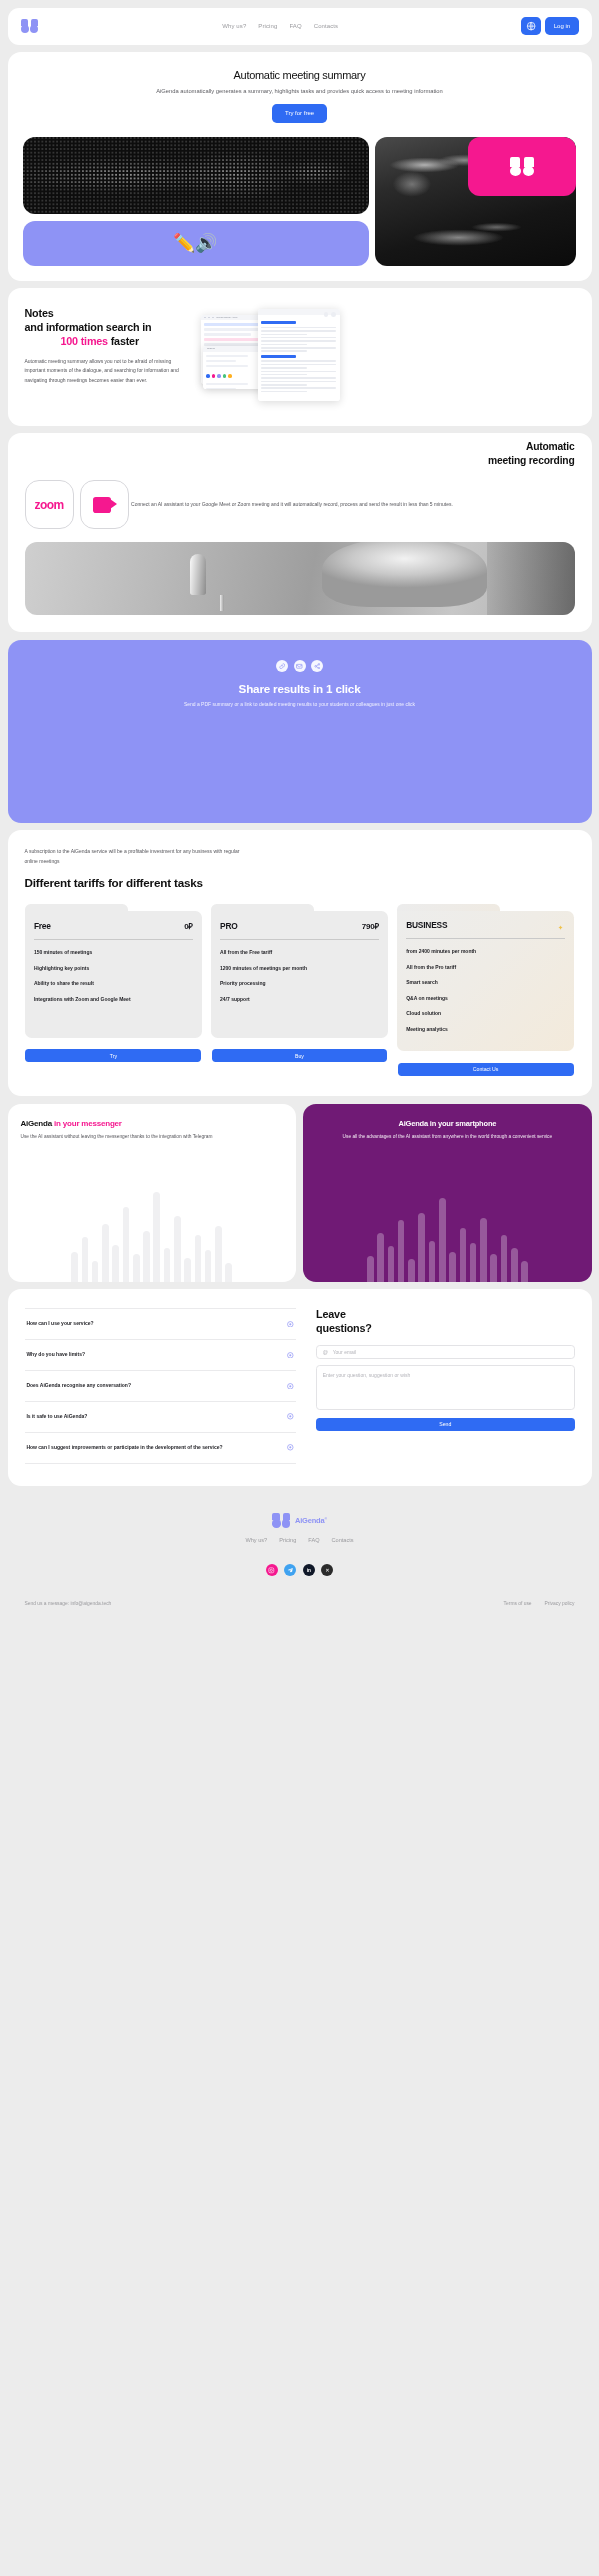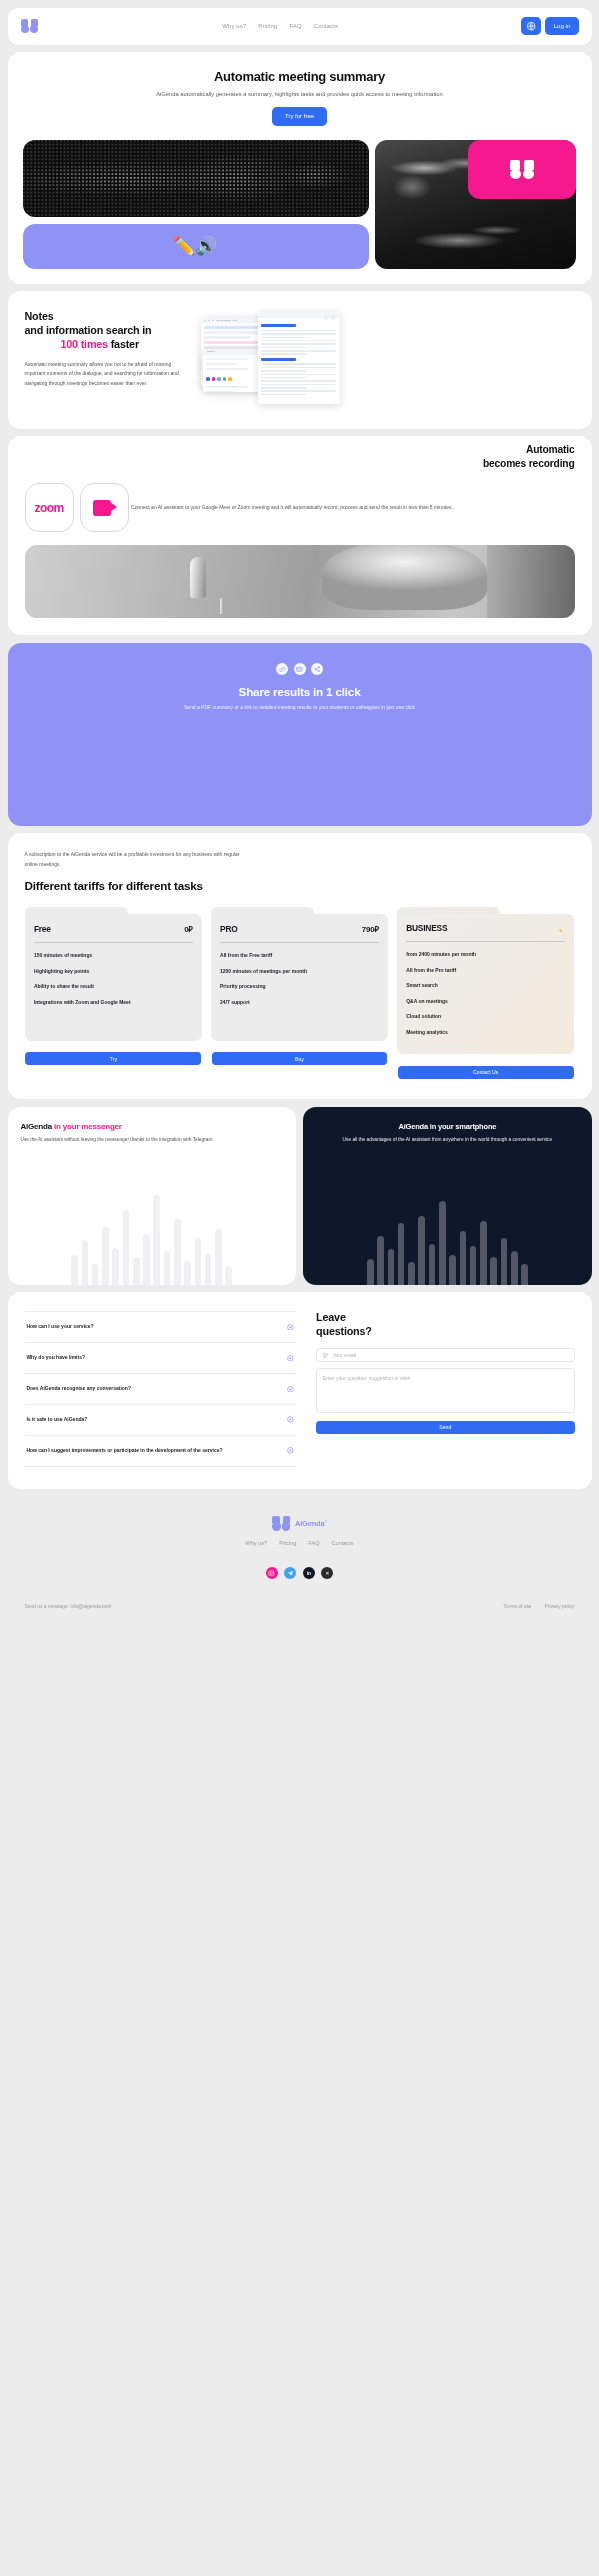--- a/index.html
+++ b/index.html
@@ -56,21 +56,21 @@
   }
   .login-btn {
     height: 18px; padding: 0 8.4px; border-radius: 4.7px; background: #2f6bf3;
     color: #fff; font-size: 6px; display: flex; align-items: center;
     justify-content: center; cursor: pointer;
   }
 
   
   .hero { padding: 17px 15px 15px; text-align: center; }
   .hero h1 {
-    font-size: 13px; font-weight: 700; color: #111; letter-spacing: -0.3px;
+    font-size: 11px; font-weight: 400; color: #111; letter-spacing: -0.3px;
   }
   .hero p {
     font-size: 5.8px; color: #5d5d62; margin-top: 6.6px;
   }
   .try-btn {
     display: inline-block; margin-top: 10.3px; background: #2f6bf3; color: #fff;
     font-size: 6px; padding: 6.6px 13px; border-radius: 4.7px; cursor: pointer;
   }
 
   .hero-grid {
@@ -263,21 +263,21 @@
     margin-top: 11.2px; height: 13px; border-radius: 3.7px; background:#2f6bf3; color:#fff;
     font-size: 5.2px; display:flex; align-items:center; justify-content:center; cursor:pointer;
   }
   .tcard .btnwrap { padding: 0 0.9px; }
   .biz-star { position:absolute; right: 11.2px; top: 13px; font-size: 6.6px; color: #f0c24a; }
 
   
   .duo { display:grid; grid-template-columns: 1fr 1fr; gap: 7.5px; margin-bottom: 7.5px;}
   .dcard { border-radius: 13px; padding: 15px 13px 0; height: 178px; position:relative; overflow:hidden;}
   .dcard.light { background:#fff; }
-  .dcard.pinkbg { background:#0f172a; }
+  .dcard.pinkbg { background:#701a75; }
   .dcard h3 { font-size: 8px; font-weight:700; color:#111; letter-spacing:-0.2px;}
   .dcard h3 .pink { color:#f5188f; }
   .dcard.pinkbg h3 { color:#fff; text-align:center; font-size: 7.5px;}
   .dcard p { font-size: 4.8px; color:#55555a; line-height:1.85; margin-top: 5.6px;}
   .dcard.pinkbg p { color: rgba(255,255,255,.92); text-align:center; }
   .eq { position:absolute; left:0; right:0; bottom: 0; height: 103px;
         display:flex; align-items:flex-end; justify-content:center; gap: 3.7px; padding: 0 11.2px 0;}
   .eq span { display:block; width: 6.6px; border-radius: 3.7px 3.7px 0 0; background:#f0f0f2;}
   .dcard.pinkbg .eq span { background: rgba(255,255,255,.28); }
 
@@ -475,21 +475,21 @@
           <div class="ln"></div>
             <div class="ln sh"></div>
         </div>
       </div>
     </div>
   </div>
 
   <div class="card rec">
     <h2>
       <span>Automatic</span><br>
-      <span>becomes recording</span>
+      <span>meeting recording</span>
     </h2>
     <div class="rec-mid">
       <div class="rec-logos">
         <div class="logo-box">
           <span class="zoom-word">zoom</span>
         </div>
         <div class="logo-box">
           <div class="meet-ic">
             <div class="mbody"></div>
               <div class="mtri"></div>

